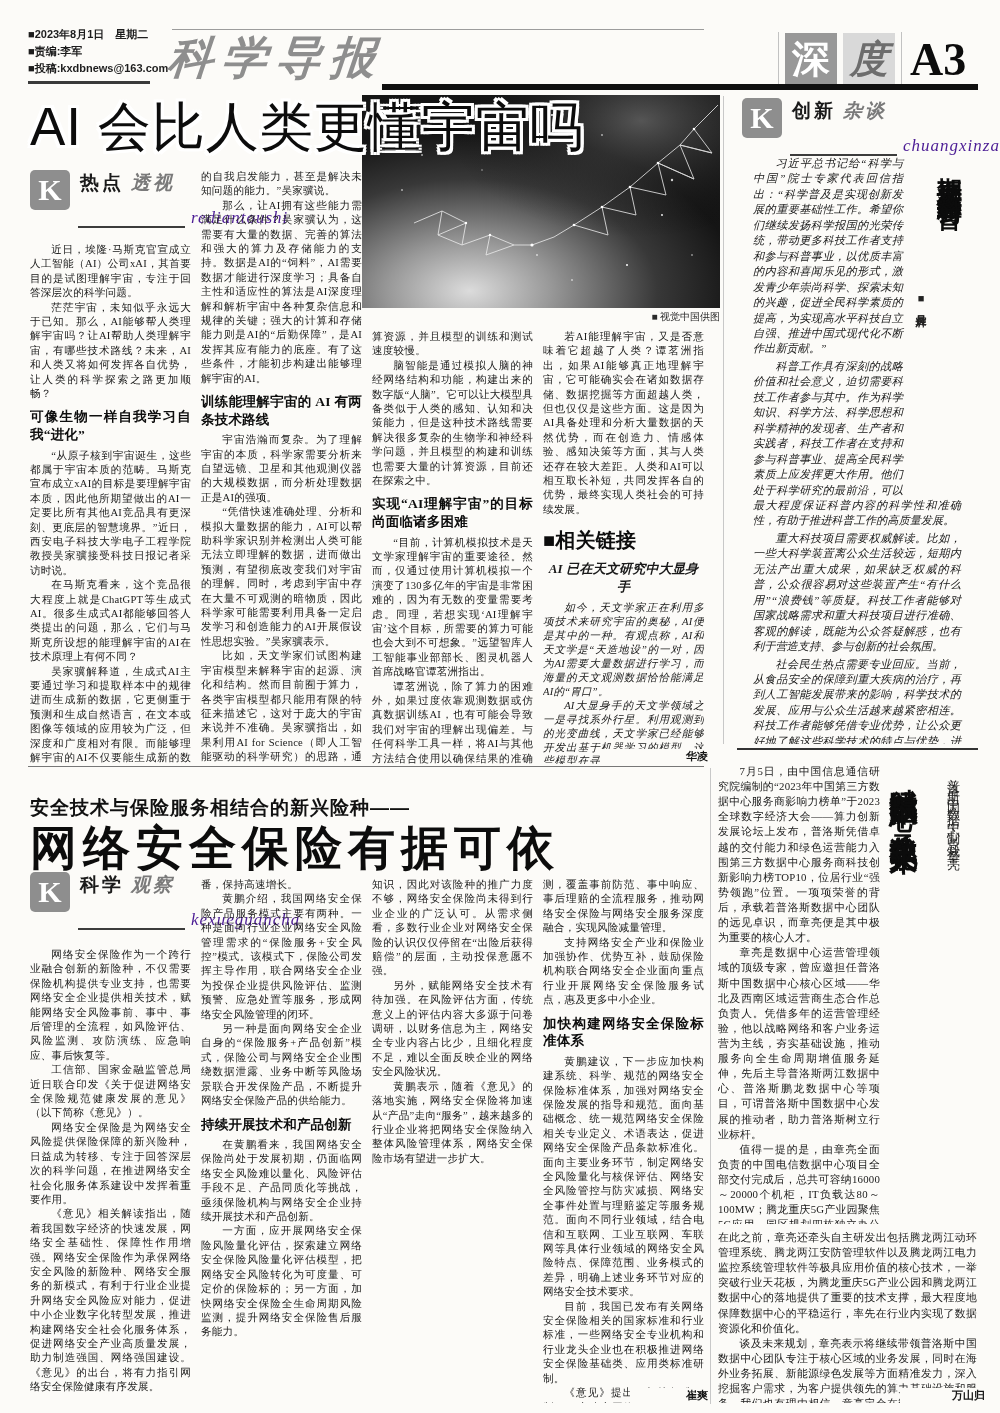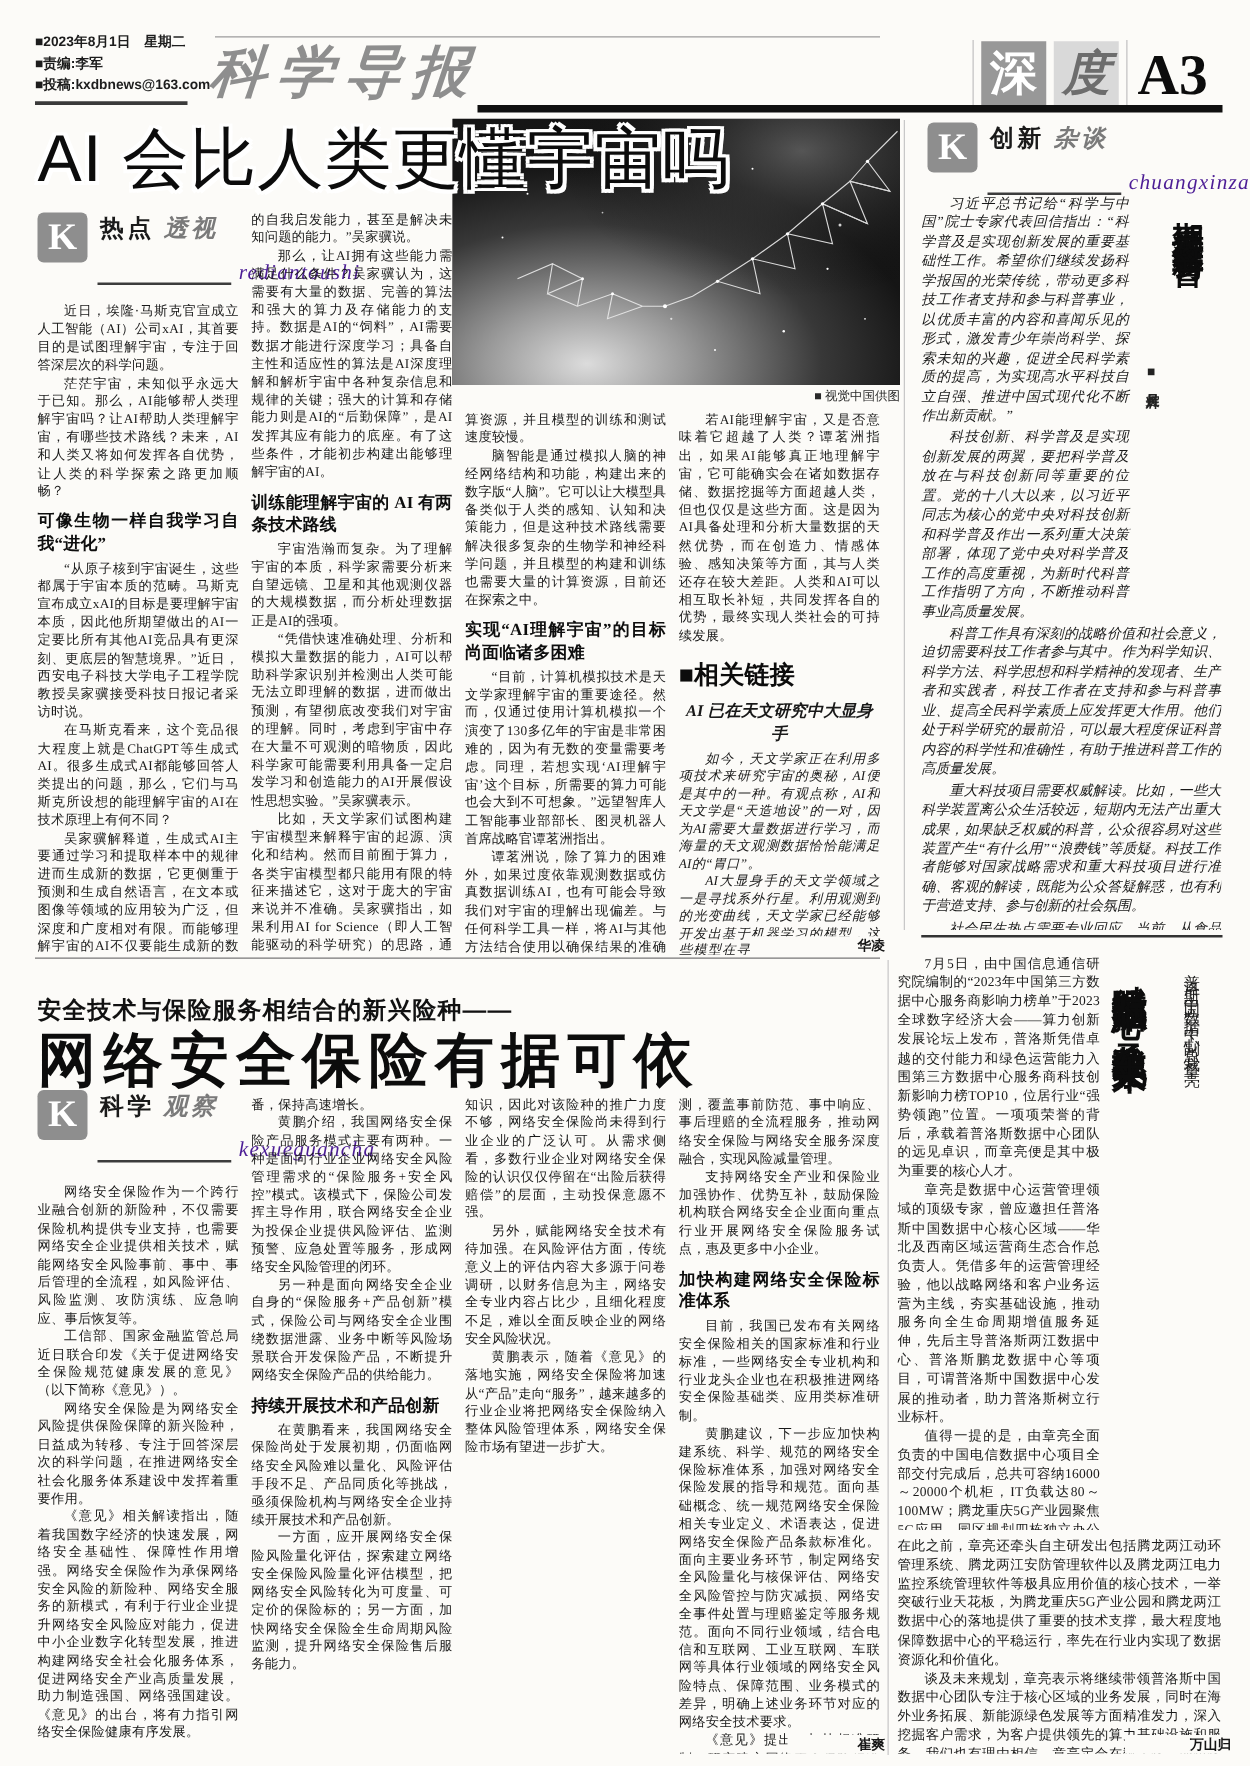--- a/index.html
+++ b/index.html
@@ -47,21 +47,21 @@
   .col p{margin:0;text-indent:2em;}
   .col p.ni{text-indent:0;}
   .col p.kai{font-style:italic;line-height:1.32;}
   .subhead{font-family:Liberation Serif, serif;font-weight:bold;font-size:13.5px;line-height:1.3;
         margin:7px 0 5px;color:#0e0e0e;}
   .link-head{font-family:"Liberation Sans",sans-serif;font-weight:900;font-size:20px;margin:10px 0 6px;color:#0c0c0c;}
   .center-head{text-align:center;font-weight:bold;font-style:italic;font-size:13px;margin:2px 0 5px;}
   
   .zatan-body{position:absolute;left:737px;top:156px;width:240px;height:588px;overflow:hidden;
         font-size:11.2px;line-height:1.38;text-align:justify;font-style:italic;color:#191919;}
-  .zatan-body p{margin:0 0 2px;text-indent:2em;}
+  .zatan-body p{margin:0 16px 2px;text-indent:2em;}
   .zspacer{float:right;width:74px;height:332px;}
   .vhead{position:absolute;writing-mode:vertical-rl;font-family:"Liberation Sans",sans-serif;
         font-weight:900;color:#0c0c0c;}
   .vh-zatan{left:934px;top:158px;height:345px;font-size:25px;letter-spacing:2px;}
   .vbyline{position:absolute;writing-mode:vertical-rl;font-size:11px;font-weight:bold;color:#222;}
   .vb-zatan{left:913px;top:292px;height:130px;}
   .vh-glp{left:884px;top:766px;height:456px;font-size:28px;letter-spacing:2px;}
   .vk-glp{position:absolute;writing-mode:vertical-rl;left:944px;top:768px;height:450px;
         font-size:13px;letter-spacing:6px;color:#1c1c1c;}
   
@@ -195,21 +195,20 @@
     <span class="kr">
       <span class="kl1">
         <b class="kb">创新</b><i class="ks">杂谈</i>
       </span>
       <span class="kpy">chuangxinzatan</span>
     </span>
   </div>
   <div class="zatan-body">
     <div class="zspacer"></div>
   <p>习近平总书记给“科学与中国”院士专家代表回信指出：“科学普及是实现创新发展的重要基础性工作。希望你们继续发扬科学报国的光荣传统，带动更多科技工作者支持和参与科普事业，以优质丰富的内容和喜闻乐见的形式，激发青少年崇尚科学、探索未知的兴趣，促进全民科学素质的提高，为实现高水平科技自立自强、推进中国式现代化不断作出新贡献。”</p>
-      <p>科技创新、科学普及是实现创新发展的两翼，要把科学普及放在与科技创新同等重要的位置。党的十八大以来，以习近平同志为核心的党中央对科技创新和科学普及作出一系列重大决策部署，体现了党中央对科学普及工作的高度重视，为新时代科普工作指明了方向，不断推动科普事业高质量发展。</p>
       <p>科普工作具有深刻的战略价值和社会意义，迫切需要科技工作者参与其中。作为科学知识、科学方法、科学思想和科学精神的发现者、生产者和实践者，科技工作者在支持和参与科普事业、提高全民科学素质上应发挥更大作用。他们处于科学研究的最前沿，可以最大程度保证科普内容的科学性和准确性，有助于推进科普工作的高质量发展。</p>
       <p>重大科技项目需要权威解读。比如，一些大科学装置离公众生活较远，短期内无法产出重大成果，如果缺乏权威的科普，公众很容易对这些装置产生“有什么用”“浪费钱”等质疑。科技工作者能够对国家战略需求和重大科技项目进行准确、客观的解读，既能为公众答疑解惑，也有利于营造支持、参与创新的社会氛围。</p>
       <p>社会民生热点需要专业回应。当前，从食品安全的保障到重大疾病的治疗，再到人工智能发展带来的影响，科学技术的发展、应用与公众生活越来越紧密相连。科技工作者能够凭借专业优势，让公众更好地了解这些科学技术的特点与优势，进而准确掌握、理性看待。</p>
     </div>
   <div class="vhead vh-zatan">期待更多科技工作者参与科普</div>
   <div class="vbyline vb-zatan">■ 吴月辉</div>
   <div class="hr" style="left:737px;top:748px;width:241px;height:2px;background:#333;"></div>
 
   <div class="col" style="left:718px;top:764px;width:162px;height:460px;font-size:10.8px;line-height:1.4;">
       <p>7月5日，由中国信息通信研究院编制的“2023年中国第三方数据中心服务商影响力榜单”于2023全球数字经济大会——算力创新发展论坛上发布，普洛斯凭借卓越的交付能力和绿色运营能力入围第三方数据中心服务商科技创新影响力榜TOP10，位居行业“强势领跑”位置。一项项荣誉的背后，承载着普洛斯数据中心团队的远见卓识，而章亮便是其中极为重要的核心人才。</p>
@@ -253,19 +252,19 @@
     </div>
   <div class="col" style="left:372px;top:878px;width:161px;height:525px;">
       <p class="ni">知识，因此对该险种的推广力度不够，网络安全保险尚未得到行业企业的广泛认可。从需求侧看，多数行业企业对网络安全保险的认识仅仅停留在“出险后获得赔偿”的层面，主动投保意愿不强。</p>
       <p>另外，赋能网络安全技术有待加强。在风险评估方面，传统意义上的评估内容大多源于问卷调研，以财务信息为主，网络安全专业内容占比少，且细化程度不足，难以全面反映企业的网络安全风险状况。</p>
       <p>黄鹏表示，随着《意见》的落地实施，网络安全保险将加速从“产品”走向“服务”，越来越多的行业企业将把网络安全保险纳入整体风险管理体系，网络安全保险市场有望进一步扩大。</p>
     </div>
   <div class="col" style="left:543px;top:878px;width:161px;height:525px;">
       <p class="ni">测，覆盖事前防范、事中响应、事后理赔的全流程服务，推动网络安全保险与网络安全服务深度融合，实现风险减量管理。</p>
       <p>支持网络安全产业和保险业加强协作、优势互补，鼓励保险机构联合网络安全企业面向重点行业开展网络安全保险服务试点，惠及更多中小企业。</p>
       <div class="subhead">加快构建网络安全保险标准体系</div>
+      <p>黄鹏建议，下一步应加快构建系统、科学、规范的网络安全保险标准体系，加强对网络安全保险发展的指导和规范。面向基础概念、统一规范网络安全保险相关专业定义、术语表达，促进网络安全保险产品条款标准化。面向主要业务环节，制定网络安全风险量化与核保评估、网络安全风险管控与防灾减损、网络安全事件处置与理赔鉴定等服务规范。面向不同行业领域，结合电信和互联网、工业互联网、车联网等具体行业领域的网络安全风险特点、保障范围、业务模式的差异，明确上述业务环节对应的网络安全技术要求。</p>
       <p>目前，我国已发布有关网络安全保险相关的国家标准和行业标准，一些网络安全专业机构和行业龙头企业也在积极推进网络安全保险基础类、应用类标准研制。</p>
-      <p>黄鹏建议，下一步应加快构建系统、科学、规范的网络安全保险标准体系，加强对网络安全保险发展的指导和规范。面向基础概念、统一规范网络安全保险相关专业定义、术语表达，促进网络安全保险产品条款标准化。面向主要业务环节，制定网络安全风险量化与核保评估、网络安全风险管控与防灾减损、网络安全事件处置与理赔鉴定等服务规范。面向不同行业领域，结合电信和互联网、工业互联网、车联网等具体行业领域的网络安全风险特点、保障范围、业务模式的差异，明确上述业务环节对应的网络安全技术要求。</p>
       <p>《意见》提出，加快标准研制，研究建立网络安全保险标准框架，加快关键亟须标准制定。具体来看，要健全网络安全保险标准规范，统一行业术语规范，明确核保、承保、理赔等主要环节基本流程和通用要求，规范网络安全保险售后服务。</p>
     </div>
   <div class="abs-byline" style="left:630px;top:1388px;width:70px;">崔爽</div>
 
 </div>
 
 </body></html>

